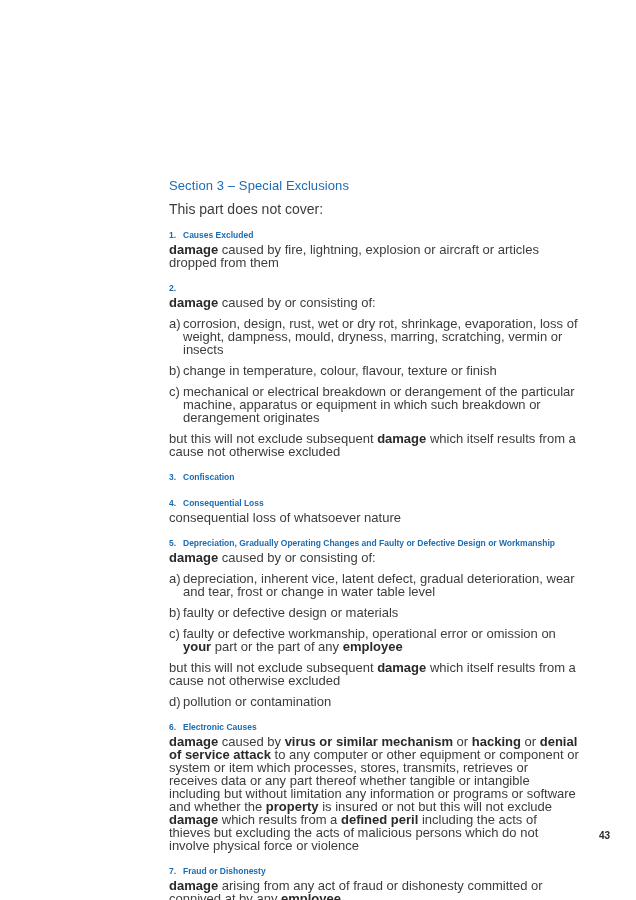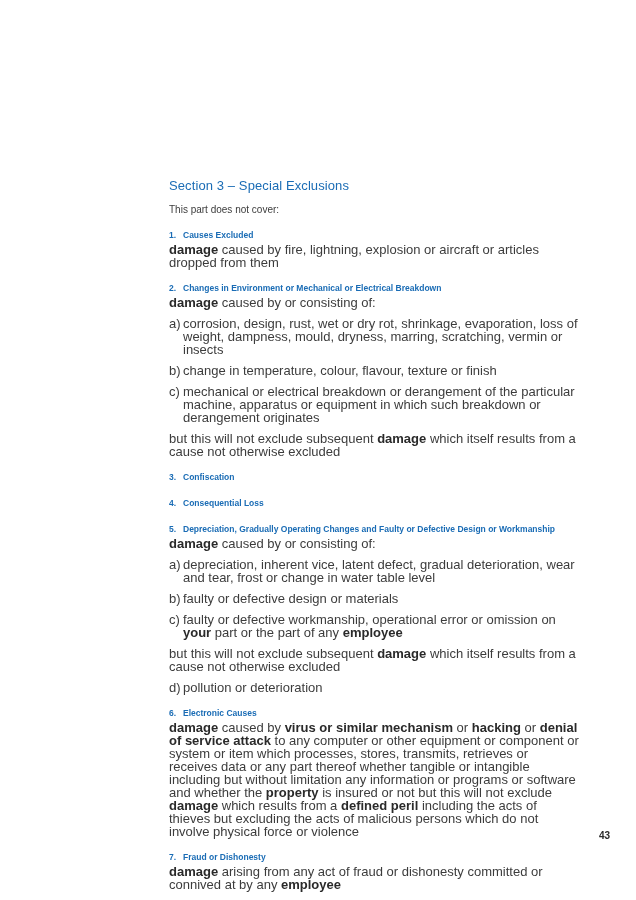--- a/index.html
+++ b/index.html
@@ -19,21 +19,21 @@
   }
   h1.doc-title {
     font-weight: 400;
     font-size: 13px;
     line-height: 16px;
     letter-spacing: 0.1px;
     color: var(--accent-color, #1a6cb5);
     margin: 0 0 9px 0;
   }
   .intro {
-    font-size: 10px;
+    font-size: 14px;
     line-height: 13px;
     margin: 0;
   }
   .sec { margin-top: 13px; }
   h2.sec-heading {
     display: flex;
     font-size: 8.5px;
     line-height: 13px;
     font-weight: 700;
     color: var(--accent-color, #1a6cb5);
@@ -70,21 +70,20 @@
         <section class="sec">
           <h2 class="sec-heading">
             <span class="num">1.</span>
             <span class="htext">Causes Excluded</span>
           </h2>
           <p class="para"><span class="ptext"><b>damage</b> caused by fire, lightning, explosion or aircraft or articles dropped from them</span></p>
         </section>
         <section class="sec">
           <h2 class="sec-heading">
             <span class="num">2.</span>
-            <span class="htext">Changes in Environment or Mechanical or Electrical Breakdown</span>
           </h2>
           <p class="para"><span class="ptext"><b>damage</b> caused by or consisting of:</span></p>
           <p class="item">
             <span class="marker">a)</span>
             <span class="ptext">corrosion, design, rust, wet or dry rot, shrinkage, evaporation, loss of weight, dampness, mould, dryness, marring, scratching, vermin or insects</span>
           </p>
           <p class="item">
             <span class="marker">b)</span>
             <span class="ptext">change in temperature, colour, flavour, texture or finish</span>
           </p>
@@ -98,20 +97,21 @@
           <h2 class="sec-heading">
             <span class="num">3.</span>
             <span class="htext">Confiscation</span>
           </h2>
         </section>
         <section class="sec">
           <h2 class="sec-heading">
             <span class="num">4.</span>
             <span class="htext">Consequential Loss</span>
           </h2>
+          <p class="para"><span class="ptext">consequential loss of whatsoever nature</span></p>
         </section>
         <section class="sec">
           <h2 class="sec-heading">
             <span class="num">5.</span>
             <span class="htext">Depreciation, Gradually Operating Changes and Faulty or Defective Design or Workmanship</span>
           </h2>
           <p class="para"><span class="ptext"><b>damage</b> caused by or consisting of:</span></p>
           <p class="item">
             <span class="marker">a)</span>
             <span class="ptext">depreciation, inherent vice, latent defect, gradual deterioration, wear and tear, frost or change in water table level</span>
@@ -120,21 +120,21 @@
             <span class="marker">b)</span>
             <span class="ptext">faulty or defective design or materials</span>
           </p>
           <p class="item">
             <span class="marker">c)</span>
             <span class="ptext">faulty or defective workmanship, operational error or omission on <b>your</b> part or the part of any <b>employee</b></span>
           </p>
           <p class="para"><span class="ptext">but this will not exclude subsequent <b>damage</b> which itself results from a cause not otherwise excluded</span></p>
           <p class="item">
             <span class="marker">d)</span>
-            <span class="ptext">pollution or deterioration</span>
+            <span class="ptext">pollution or contamination</span>
           </p>
         </section>
         <section class="sec">
           <h2 class="sec-heading">
             <span class="num">6.</span>
             <span class="htext">Electronic Causes</span>
           </h2>
           <p class="para"><span class="ptext"><b>damage</b> caused by <b>virus or similar mechanism</b> or <b>hacking</b> or <b>denial of service attack</b> to any computer or other equipment or component or system or item which processes, stores, transmits, retrieves or receives data or any part thereof whether tangible or intangible including but without limitation any information or programs or software and whether the <b>property</b> is insured or not but this will not exclude <b>damage</b> which results from a <b>defined peril</b> including the acts of thieves but excluding the acts of malicious persons which do not involve physical force or violence</span></p>
         </section>
         <section class="sec">

